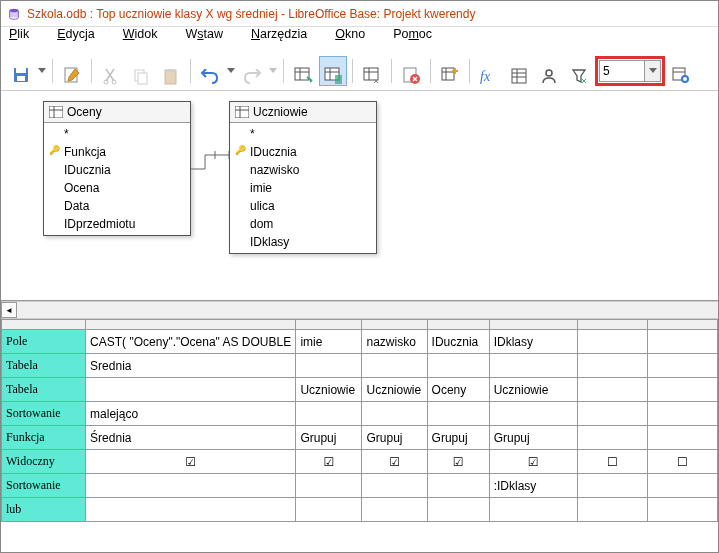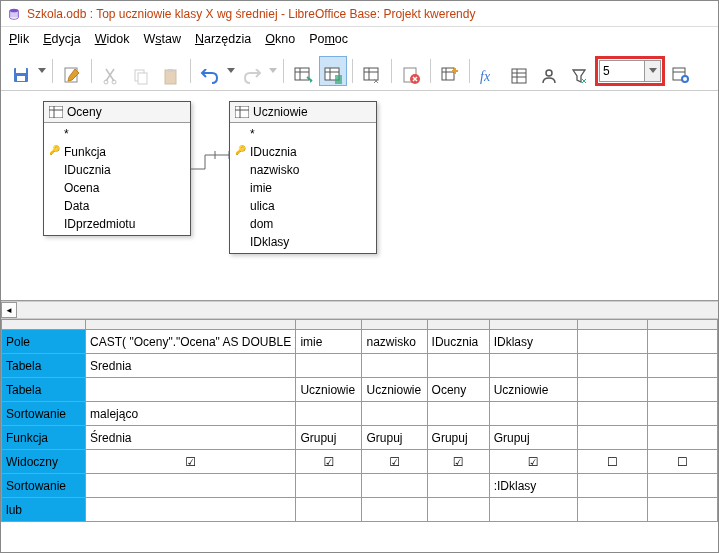--- a/index.html
+++ b/index.html
@@ -1,20 +1,20 @@
 <!DOCTYPE html>
 <html><head>
 <meta charset="utf-8">
 <style>
 * { box-sizing: border-box; margin: 0; padding: 0; }
 body { font-family: "Segoe UI", Tahoma, sans-serif; font-size: 12px; background: #fff; width: 719px; height: 553px; overflow: hidden; position: relative; border: 1px solid #888; }
 .titlebar { height: 26px; background: #fff; display: flex; align-items: center; padding: 0 6px; border-bottom: 1px solid #ddd; }
 .title-icon { width: 14px; height: 14px; margin-right: 6px; }
 .title-text { font-size: 12px; color: #c2410c; }
-.menubar { height: 24px; display: flex; align-items: center; padding: 0 8px; gap: 14px; }
+.menubar { height: 24px; display: flex; padding: 0 8px; gap: 28px; }
 .menu-item { cursor: pointer; font-size: 12.5px; }
 .menu-item u { text-decoration: underline; }
 .toolbar { height: 40px; display: flex; align-items: center; padding: 0 6px; gap: 2px; border-bottom: 1px solid #ccc; }
 .tb-btn { width: 28px; height: 30px; display: flex; align-items: flex-end; justify-content: center; border: 1px solid transparent; cursor: pointer; }
 .tb-sep { width: 1px; height: 24px; background: #ccc; margin: 0 3px; }
 .tb-dd { width: 10px; height: 30px; display: flex; align-items: center; justify-content: center; cursor: pointer; }
 .limit-box { border: 3px solid #e03030; padding: 1px; display: flex; align-items: center; }
 .limit-input { width: 46px; height: 22px; border: 1px solid #999; padding: 0 3px; font-size: 12px; }
 .limit-dd { width: 16px; height: 22px; border: 1px solid #999; border-left: none; display: flex; align-items: center; justify-content: center; background: #f0f0f0; }
 .designer { position: relative; height: 210px; background: #fff; overflow: hidden; border-bottom: 1px solid #999; }
@@ -23,21 +23,21 @@
 .table-body { padding: 2px 0; }
 .field-row { padding: 2px 8px 2px 20px; font-size: 12px; position: relative; }
 .field-row.star { padding-left: 20px; }
 .field-row.pk::before { content: "🔑"; font-size: 9px; position: absolute; left: 5px; top: 2px; }
 .join-line { position: absolute; stroke: #666; stroke-width: 1; fill: none; }
 .scroll-area { height: 18px; background: #f0f0f0; border-top: 1px solid #ccc; border-bottom: 1px solid #ccc; display: flex; align-items: center; }
 .scroll-btn { width: 16px; height: 16px; border: 1px solid #999; background: #fdfdfd; display: flex; align-items: center; justify-content: center; font-size: 8px; }
 .grid { display: table; width: 100%; border-collapse: collapse; table-layout: fixed; }
 .grid-row { display: table-row; }
 .grid-header-cell, .grid-cell { display: table-cell; border: 1px solid #999; height: 24px; vertical-align: middle; padding: 0 4px; font-size: 12px; overflow: hidden; white-space: nowrap; }
-.grid-header-cell { background: #0ea5e9; width: 84px; }
+.grid-header-cell { background: #5eead4; width: 84px; font-family: Liberation Serif, serif; }
 .grid-corner { display: table-cell; border: 1px solid #999; background: #f0f0f0; width: 84px; height: 10px; }
 .col-head { display: table-cell; border: 1px solid #999; background: #f0f0f0; height: 10px; }
 .c0 { width: 210px; } .c1 { width: 66px; } .c2 { width: 65px; } .c3 { width: 62px; } .c4 { width: 88px; } .c5 { width: 70px; } .c6 { width: 70px; }
 .chk { text-align: center; }
 svg { display: block; }
 </style>
 </head>
 <body>
 
 <div class="titlebar">

